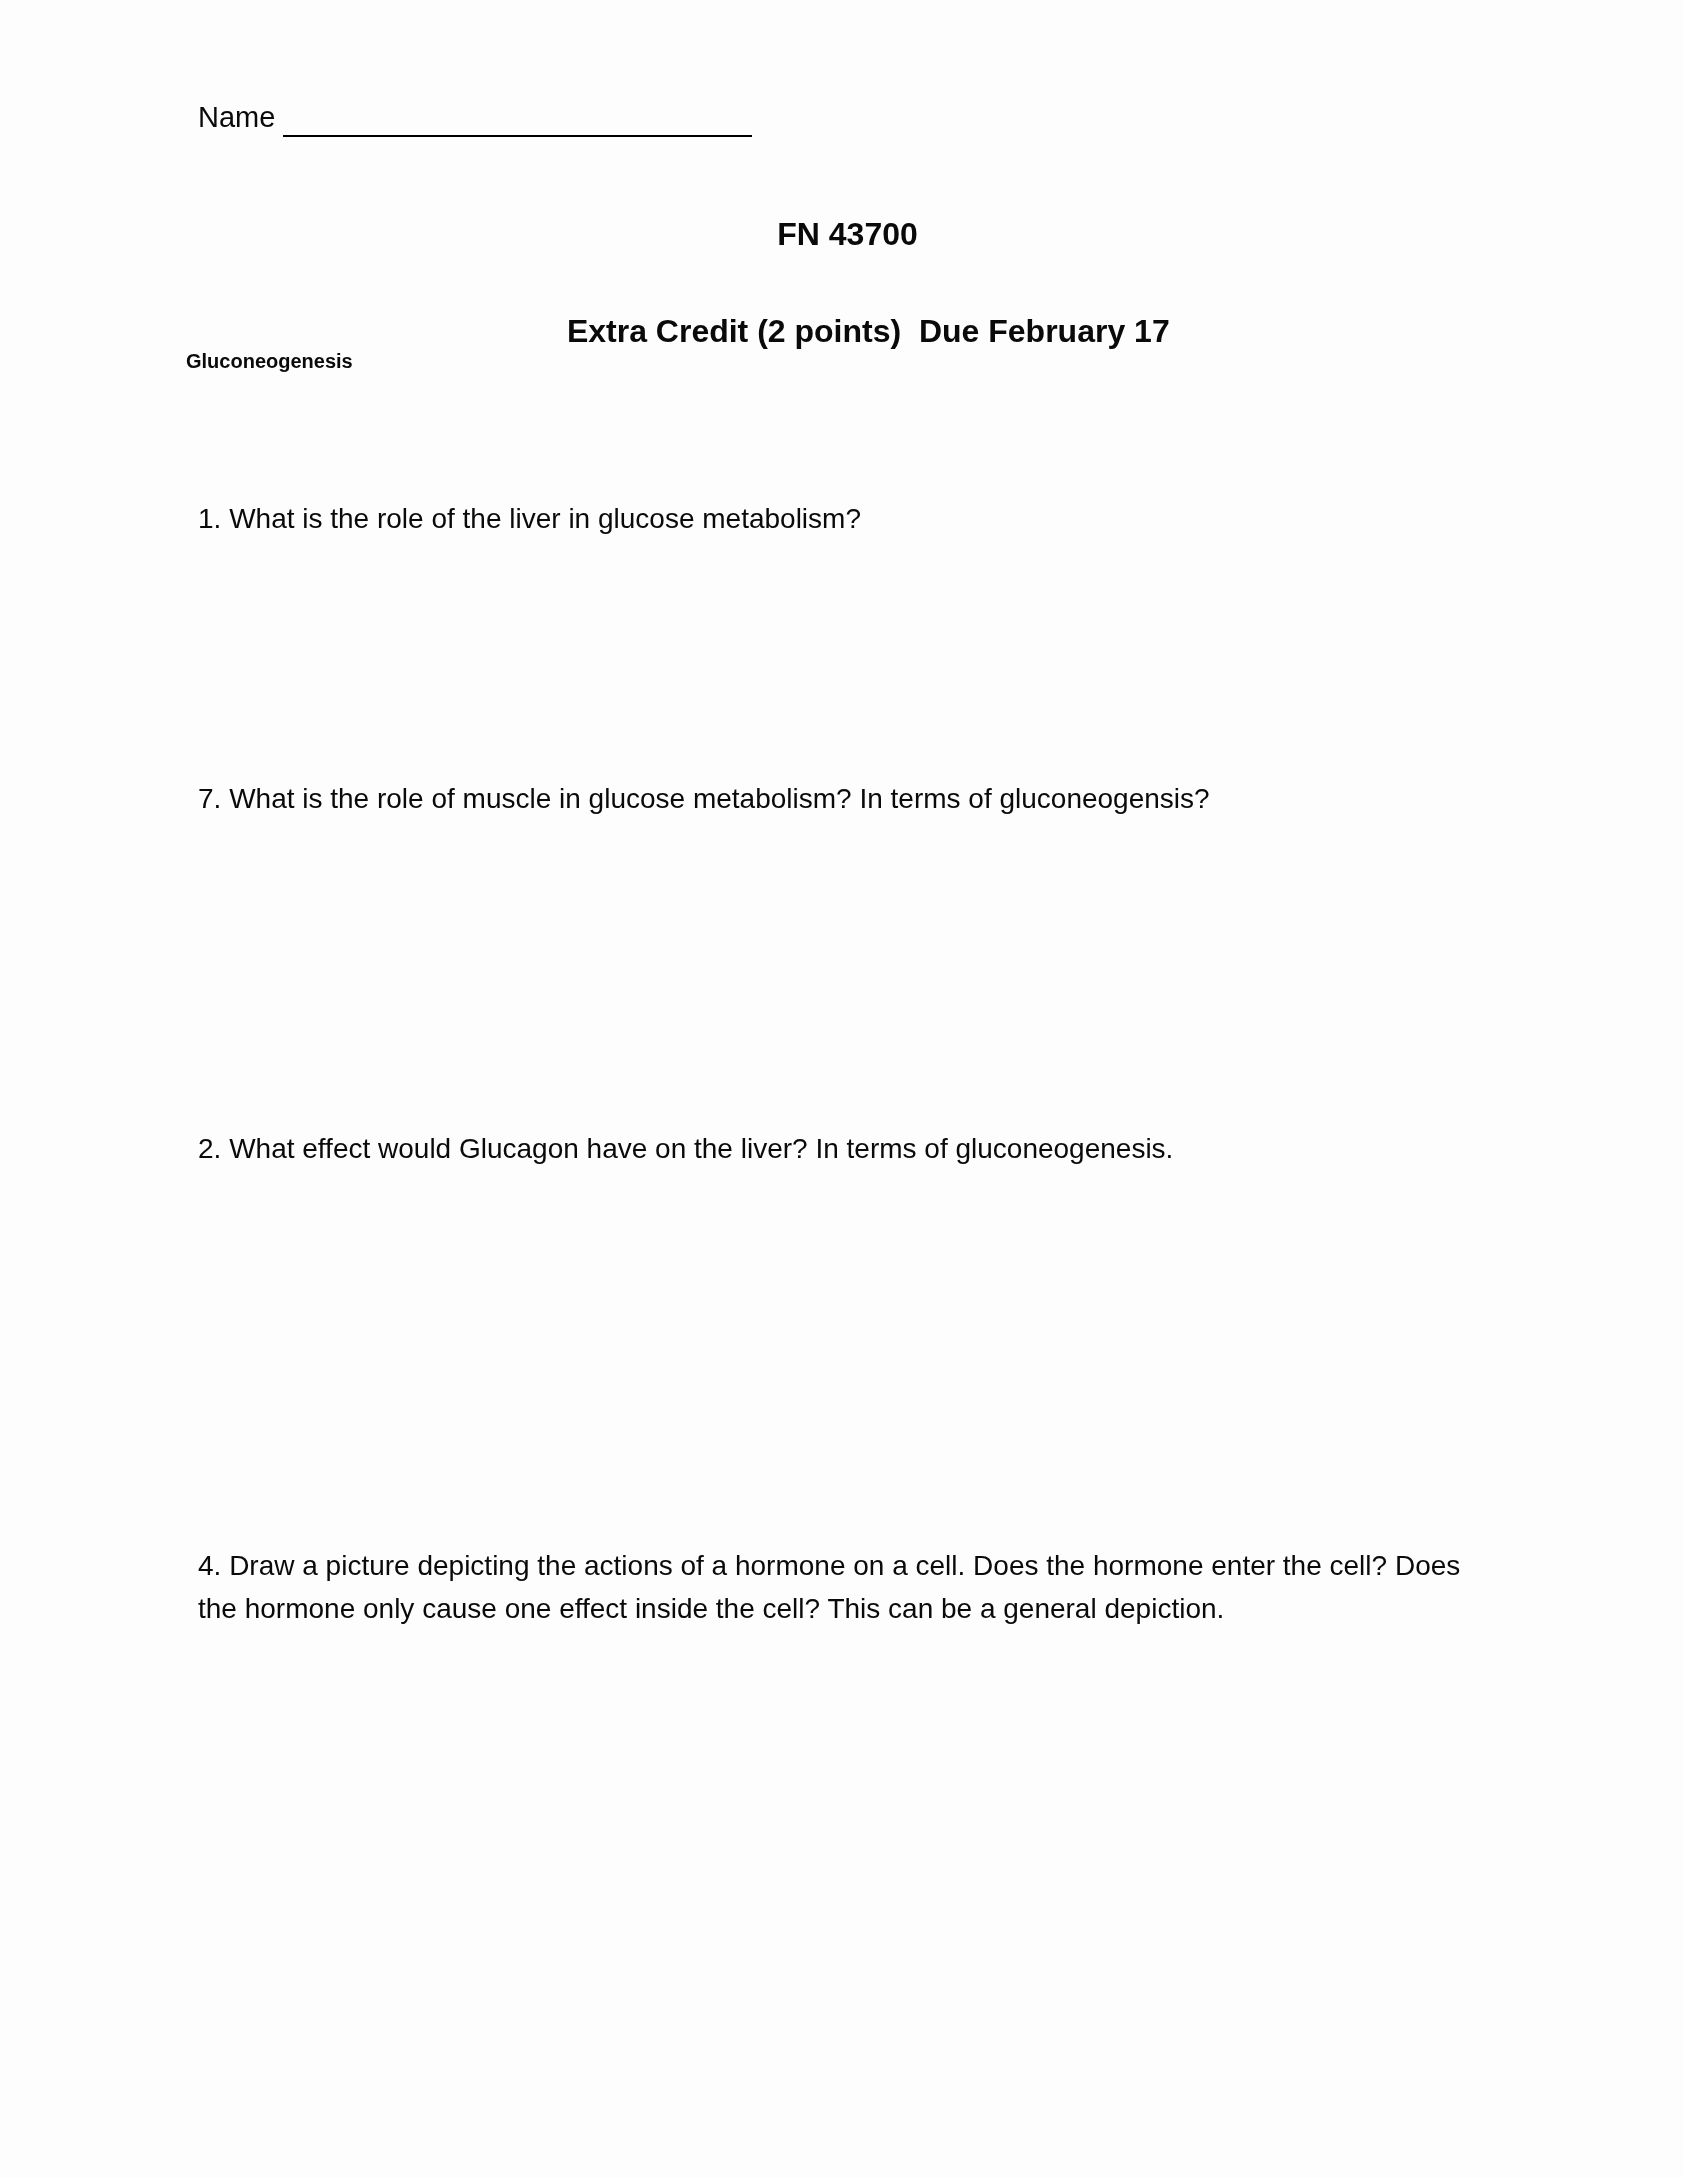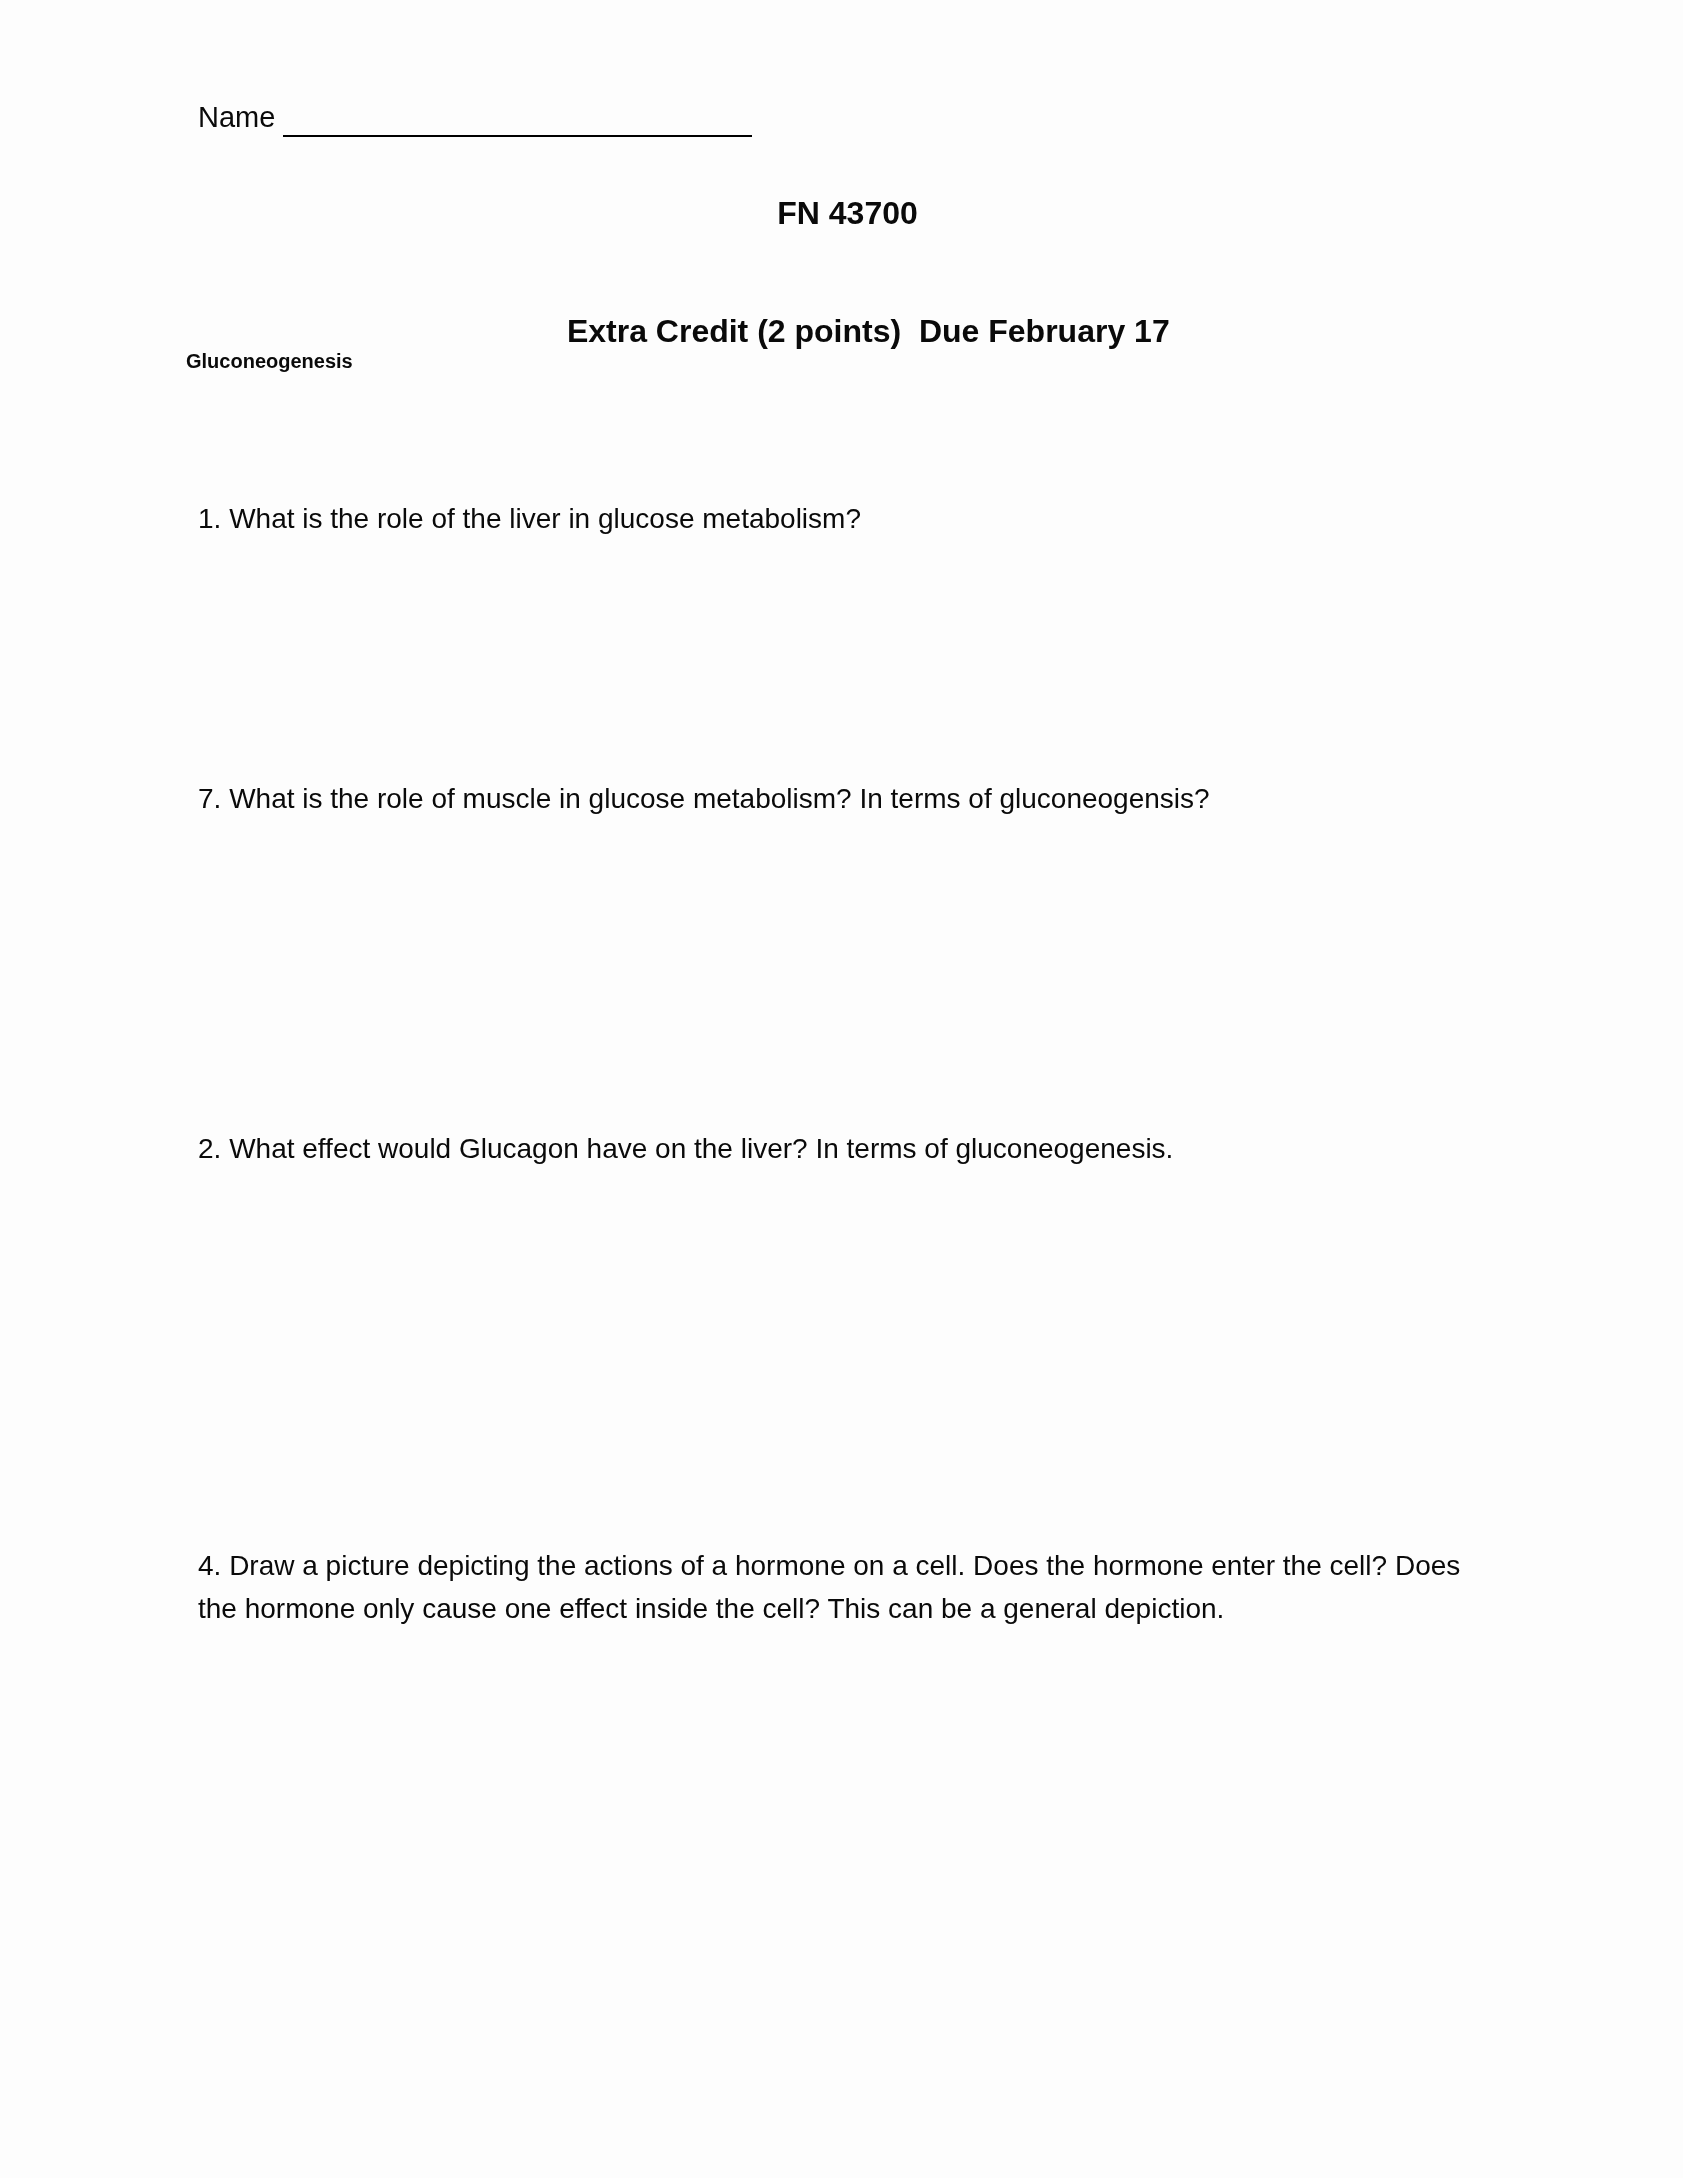--- a/index.html
+++ b/index.html
@@ -36,21 +36,21 @@
       display: inline-block;
       width: 469px;
       height: 36px;
       border-bottom: 2px solid #000;
       margin-left: 8px;
       margin-bottom: 4px;
     }
     .course-code {
       position: absolute;
       left: 0; right: 0;
-      top: 195px;
+      top: 216px;
       text-align: center;
       font-weight: bold;
       font-size: 32px;
       padding-left: 12px;
     }
     .course-code span, .subtitle span { display: inline-block; }
     .subtitle {
       position: absolute;
       left: 0; right: 0;
       top: 276px;

